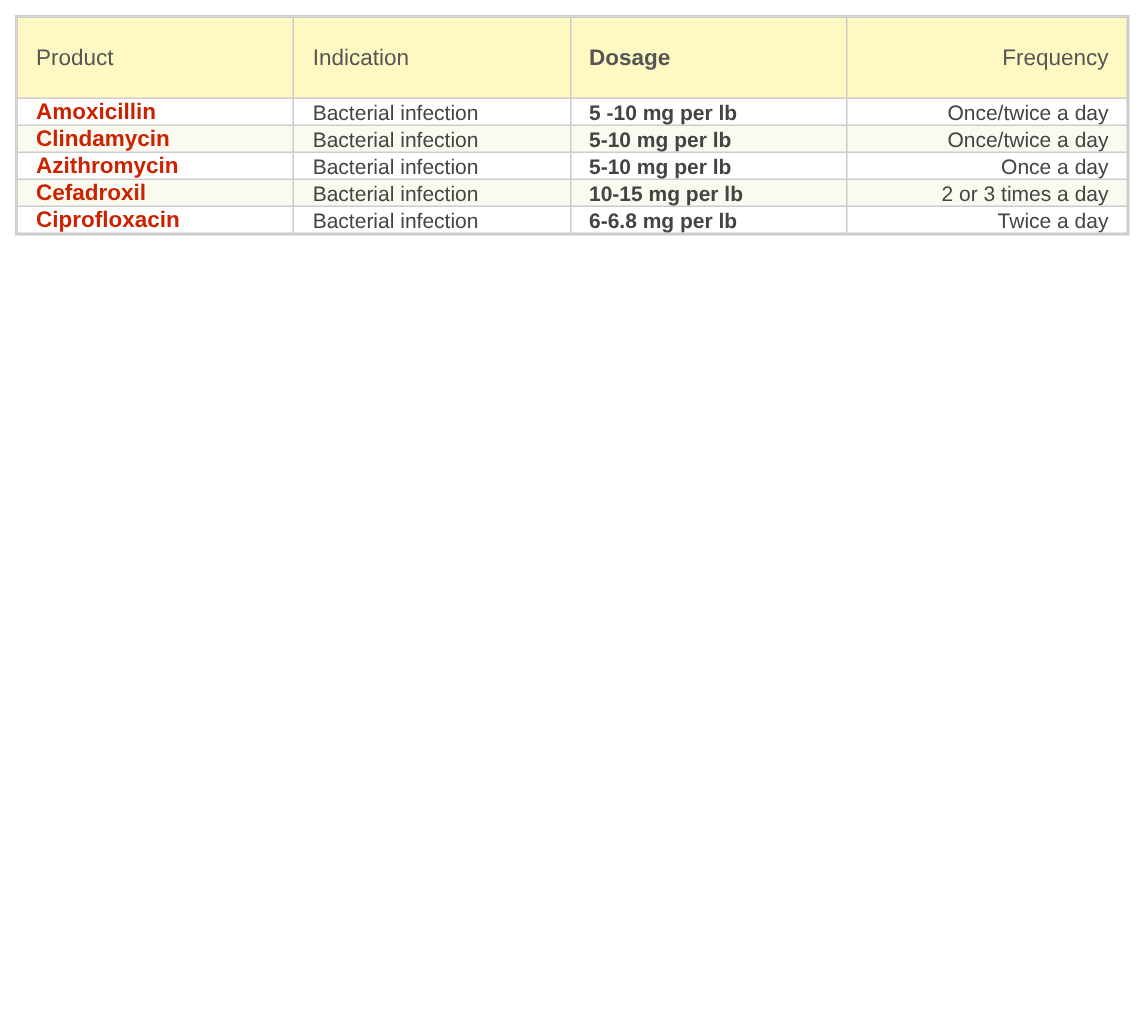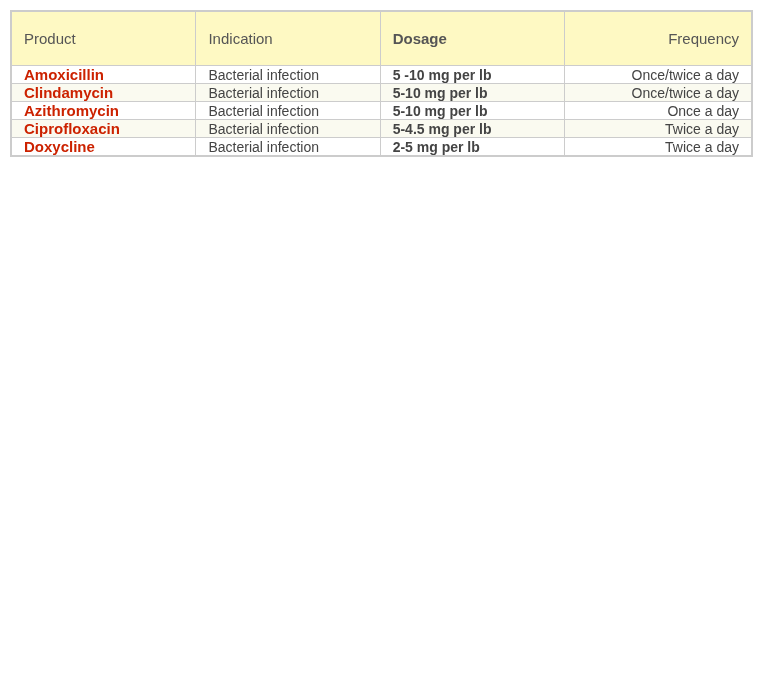--- a/index.html
+++ b/index.html
@@ -112,26 +112,26 @@
           <td class="col-dosage">5-10 mg per lb</td>
           <td class="col-frequency">Once/twice a day</td>
         </tr>
         <tr>
           <td class="col-product"><span class="product-name">Azithromycin</span></td>
           <td class="col-indication">Bacterial infection</td>
           <td class="col-dosage">5-10 mg per lb</td>
           <td class="col-frequency">Once a day</td>
         </tr>
         <tr>
+          <td class="col-product"><span class="product-name">Cefadroxil</span></td>
+          <td class="col-indication">Bacterial infection</td>
+          <td class="col-dosage">10-15 mg per lb</td>
+          <td class="col-frequency">2 or 3 times a day</td>
+        </tr>
+        <tr>
           <td class="col-product"><span class="product-name">Ciprofloxacin</span></td>
           <td class="col-indication">Bacterial infection</td>
-          <td class="col-dosage">5-4.5 mg per lb</td>
-          <td class="col-frequency">Twice a day</td>
-        </tr>
-        <tr>
-          <td class="col-product"><span class="product-name">Doxycline</span></td>
-          <td class="col-indication">Bacterial infection</td>
-          <td class="col-dosage">2-5 mg per lb</td>
+          <td class="col-dosage">6-6.8 mg per lb</td>
           <td class="col-frequency">Twice a day</td>
         </tr>
       </tbody>
   </table>
 </div>
 
 </body></html>

